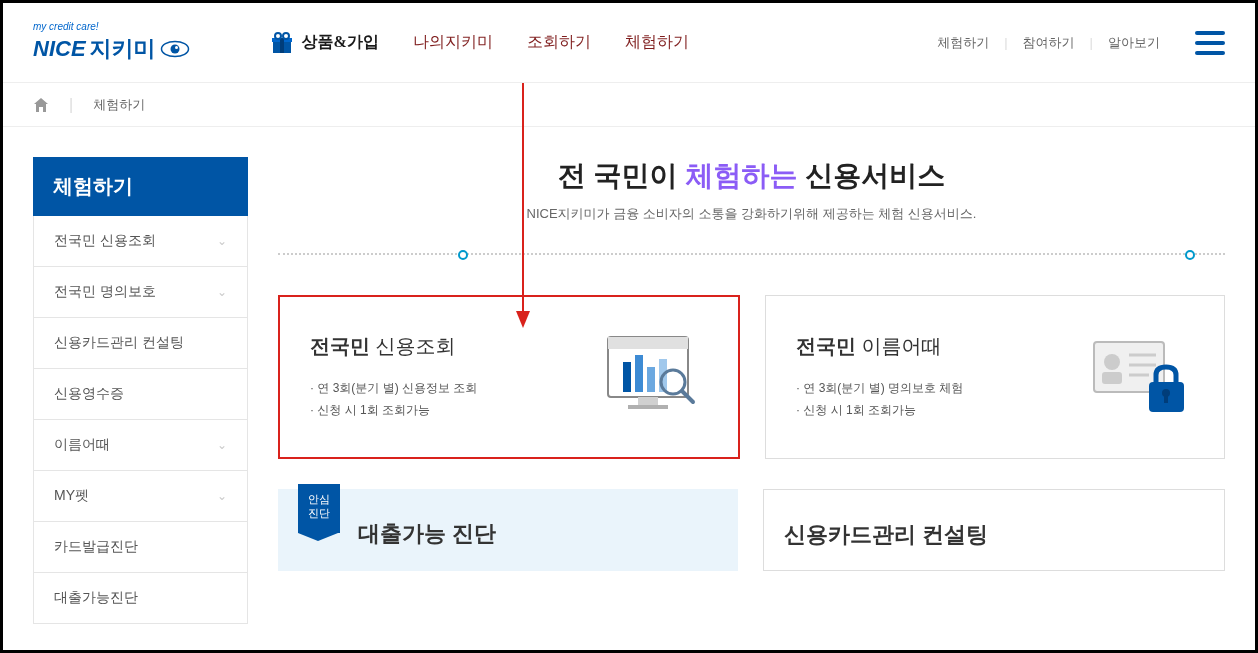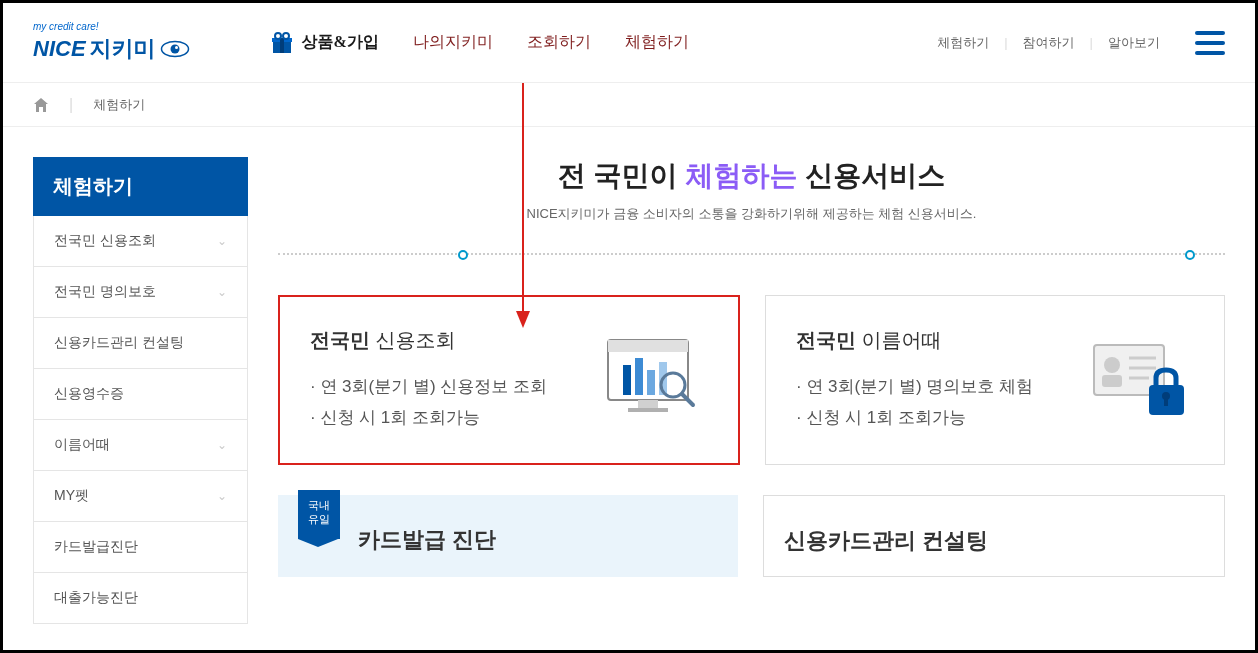--- a/index.html
+++ b/index.html
@@ -54,21 +54,21 @@
     .dot-marker { position: absolute; top: -5px; width: 10px; height: 10px; border: 2px solid #0099cc; border-radius: 50%; background: #fff; }
     .dot-left { left: 180px; }
     .dot-right { right: 30px; }
     
     .cards-row { display: flex; gap: 25px; margin-bottom: 30px; }
     .card { flex: 1; border: 1px solid #ddd; padding: 30px; display: flex; justify-content: space-between; align-items: center; cursor: pointer; }
     .card-highlighted { border: 2px solid #d9221c; }
     .card-text { flex: 1; }
     .card-title { font-size: 20px; color: #333; margin-bottom: 18px; }
     .card-title strong { font-weight: normal; }
-    .card-desc { font-size: 17px; color: #555; line-height: 1.8; }
+    .card-desc { font-size: 12px; color: #555; line-height: 1.8; }
     .card-icon { width: 110px; height: 100px; flex-shrink: 0; }
     
     .bottom-cards { display: flex; gap: 25px; }
     .bottom-card { flex: 1; background: #eaf4fb; position: relative; padding: 30px 20px 20px; cursor: pointer; min-height: 70px; }
     .bottom-card-white { background: #fff; border: 1px solid #ddd; }
     .ribbon { position: absolute; top: -5px; left: 20px; background: #0055a5; color: #fff; font-size: 11px; padding: 8px 10px 12px; text-align: center; line-height: 1.3; }
     .ribbon::after { content: ''; position: absolute; bottom: -8px; left: 0; width: 0; height: 0; border-left: 20px solid transparent; border-right: 20px solid transparent; border-top: 8px solid #0055a5; }
     .bottom-title { font-size: 22px; color: #333; margin-left: 60px; }
     .bottom-title strong { font-weight: bold; }
     .bottom-card-white .bottom-title { margin-left: 0; }
@@ -241,24 +241,24 @@
               <path d="M72 55 L72 48 Q72 40 82 40 Q92 40 92 48 L92 55" fill="none" stroke="#0055a5" stroke-width="5"></path>
               <circle cx="82" cy="66" r="4" fill="#003d7a"></circle>
               <rect x="80" y="68" width="4" height="8" fill="#003d7a"></rect>
             </svg>
           </div>
         </div>
       </div>
 
       <div class="bottom-cards">
         <div class="bottom-card">
-          <div class="ribbon" style="white-space:pre-line">국내
-유일</div>
+          <div class="ribbon" style="white-space:pre-line">안심
+진단</div>
           <h3 class="bottom-title">
-            <strong>카드발급</strong><span> 진단</span>
+            <strong>대출가능</strong><span> 진단</span>
           </h3>
         </div>
         <div class="bottom-card bottom-card-white">
           <h3 class="bottom-title">
             <strong>신용카드관리</strong><span> 컨설팅</span>
           </h3>
         </div>
       </div>
     </main>
   </div>

